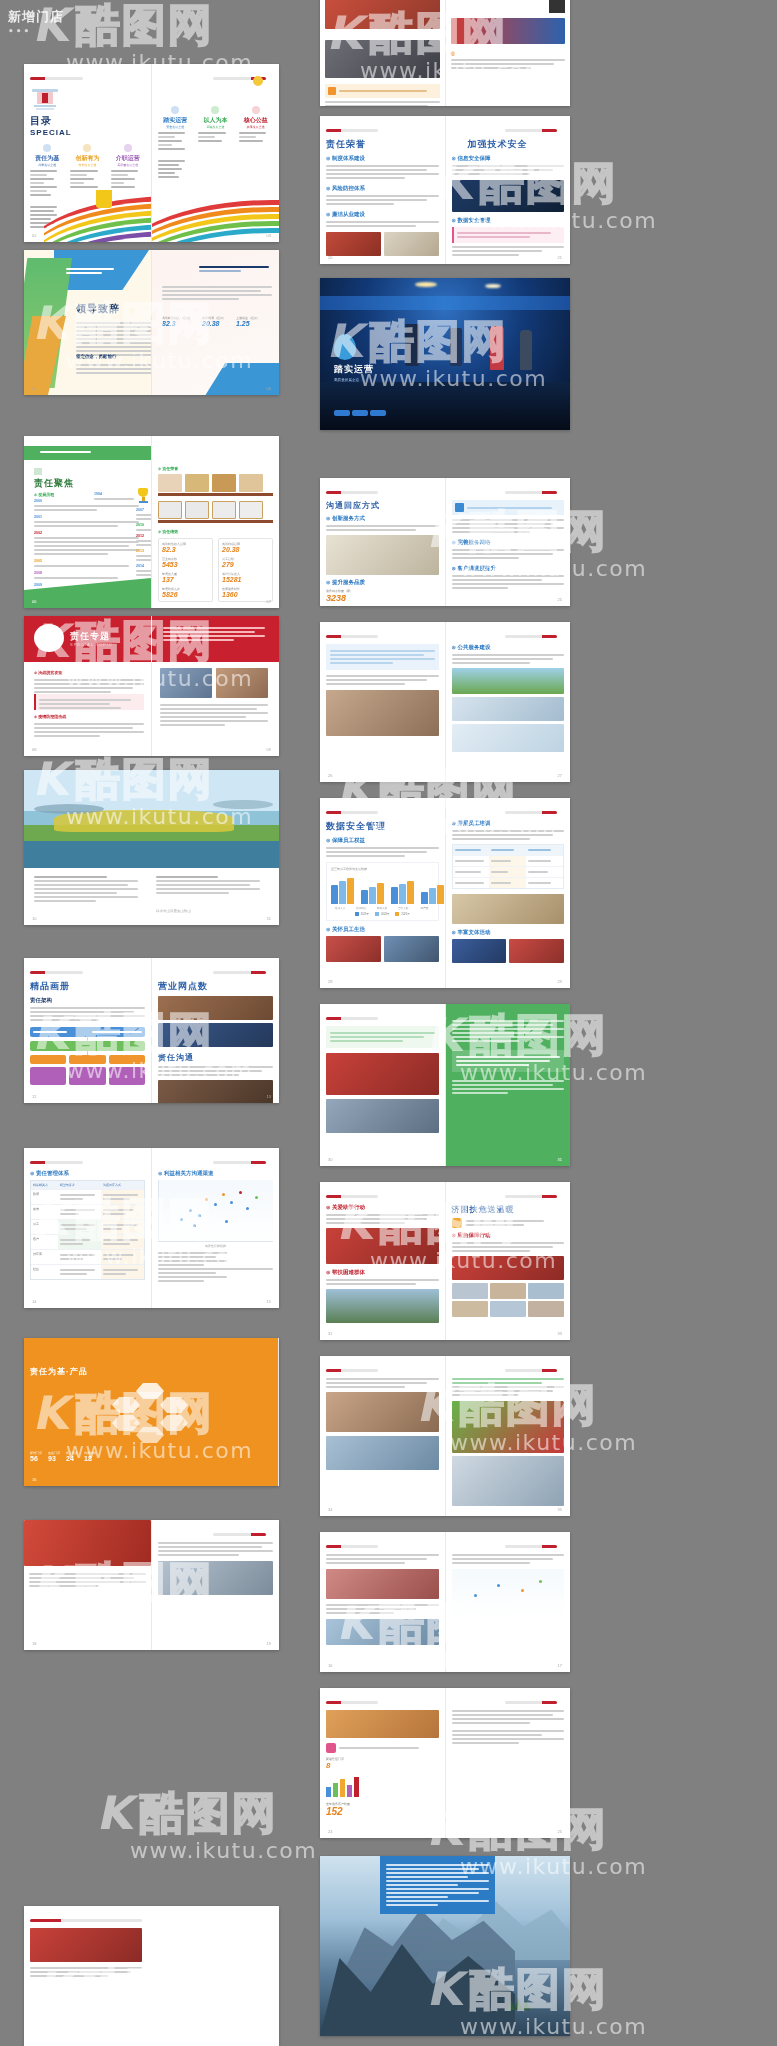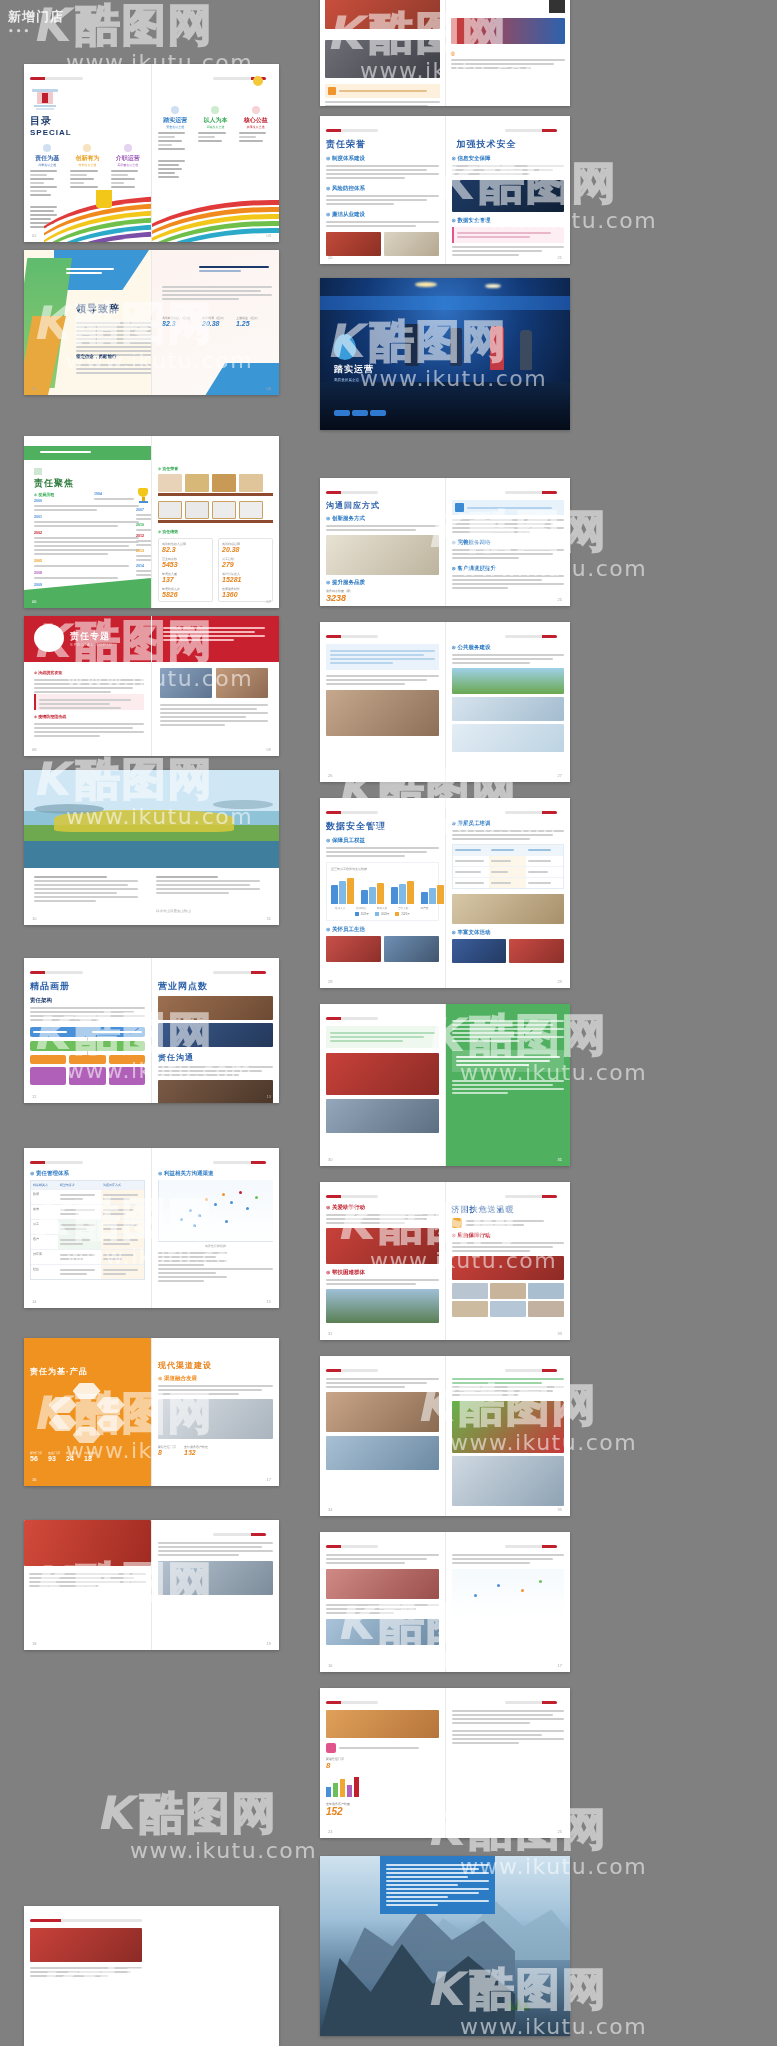--- a/index.html
+++ b/index.html
@@ -692,41 +692,20 @@
           <div style="font-size:7px;font-weight:700;color:#fff;">24</div>
         </div>
         <div>
           <div style="font-size:3px;color:#fff;opacity:.9;">自助终端</div>
           <div style="font-size:7px;font-weight:700;color:#fff;">18</div>
         </div>
       </div>
       <div class="pnum l" style="color:#fff;">16</div>
     </div>
     <div class="gutter"></div>
-    <div class="pg right" style="padding:6px;">
-      <div class="bigtitle" style="font-size:8px;color:#e8821a;margin:16px 0 3px;">现代渠道建设</div>
-      <div class="sechead orange">⊙ 渠道融合发展</div>
-      <div>
-          <div class="ln w100"></div>
-          <div class="ln w90"></div>
-          <div class="ln w70"></div>
-        </div>
-      <div class="ph" style="width:100%;height:40px;background:linear-gradient(135deg,#d8dde2,#a9b4be);margin-top:4px;"></div>
-      <div style="display:flex;gap:8px;margin-top:6px;">
-        <div>
-          <div class="statlbl">新建智慧门店</div>
-          <div class="statnum">8</div>
-        </div>
-        <div>
-          <div class="statlbl">全年服务客户数量</div>
-          <div class="statnum">152</div>
-        </div>
-      </div>
-      <div class="pnum r">17</div>
-    </div>
   </div>
 
   <div class="spread" style="left:24px; top:1520px; width:255px; height:130px;">
     <div class="pg left" style="padding:0;">
       <div class="ph" style="width:100%;height:46px;background:linear-gradient(110deg,#d24a3a,#a02b22);"></div>
       <div style="padding:5px;">
         <div class="ln w100"></div>
           <div class="ln w90"></div>
           <div class="ln w100"></div>
           <div class="ln w60"></div>
@@ -801,21 +780,21 @@
         </div>
       <div style="display:flex;gap:3px;margin-top:5px;">
         <div class="ph" style="flex:1;height:24px;background:linear-gradient(135deg,#c24a3a,#8c3024);"></div>
         <div class="ph" style="flex:1;height:24px;background:linear-gradient(135deg,#dcd3c4,#b4a890);"></div>
       </div>
       <div class="pnum l">20</div>
     </div>
     <div class="gutter"></div>
     <div class="pg right" style="padding:6px;">
       <div class="hdrule r"></div>
-      <div class="bigtitle" style="font-size:9px;color:#2b5fa8;margin:4px 5px 3px;">加强技术安全</div>
+      <div class="bigtitle" style="font-size:9px;color:#2b5fa8;margin:4px 16px 3px;">加强技术安全</div>
       <div class="sechead blue">⊙ 信息安全保障</div>
       <div>
           <div class="ln w100"></div>
           <div class="ln w90"></div>
           <div class="ln w70"></div>
         </div>
       <div class="ph" style="width:100%;height:32px;background:linear-gradient(135deg,#1e3b66,#0f2036);margin-top:5px;"></div>
       <div class="sechead blue" style="margin-top:5px;">⊙ 数据安全管理</div>
       <div style="background:#fdeef3;border-left:2px solid #e0558c;padding:3px;margin-top:3px;">
         <div class="ln w90" style="background:#e9b7c9;"></div>

